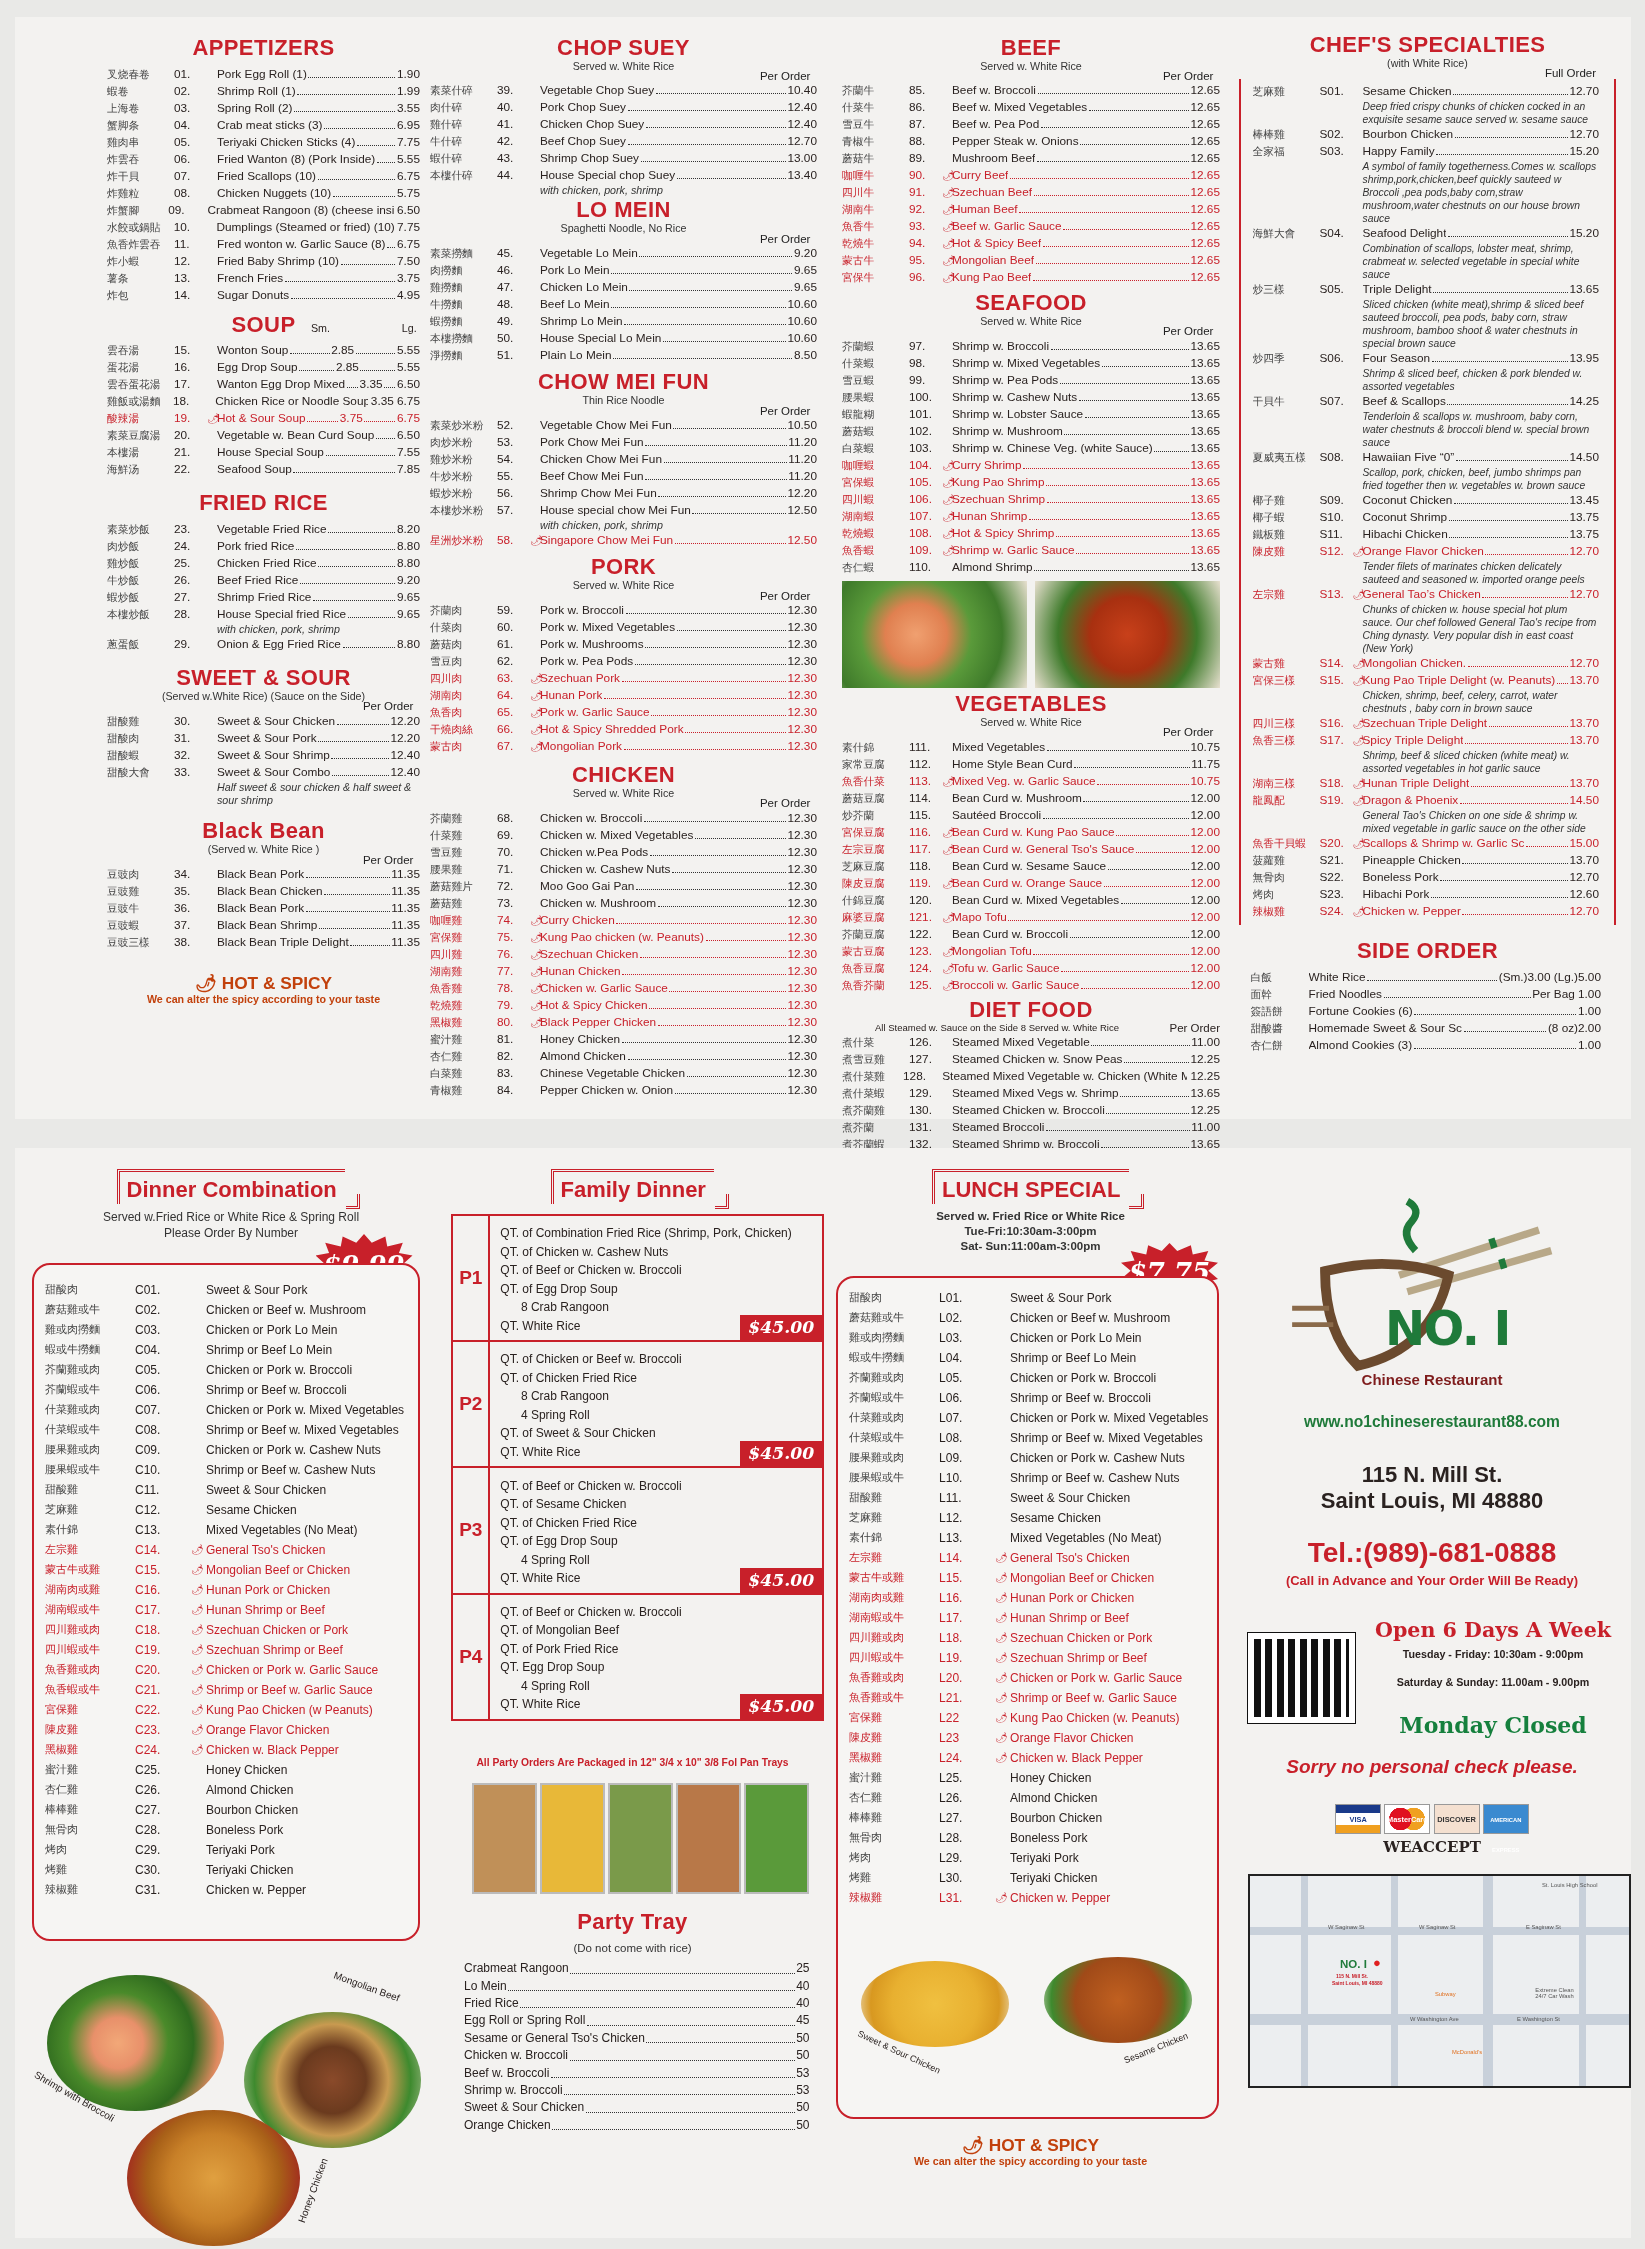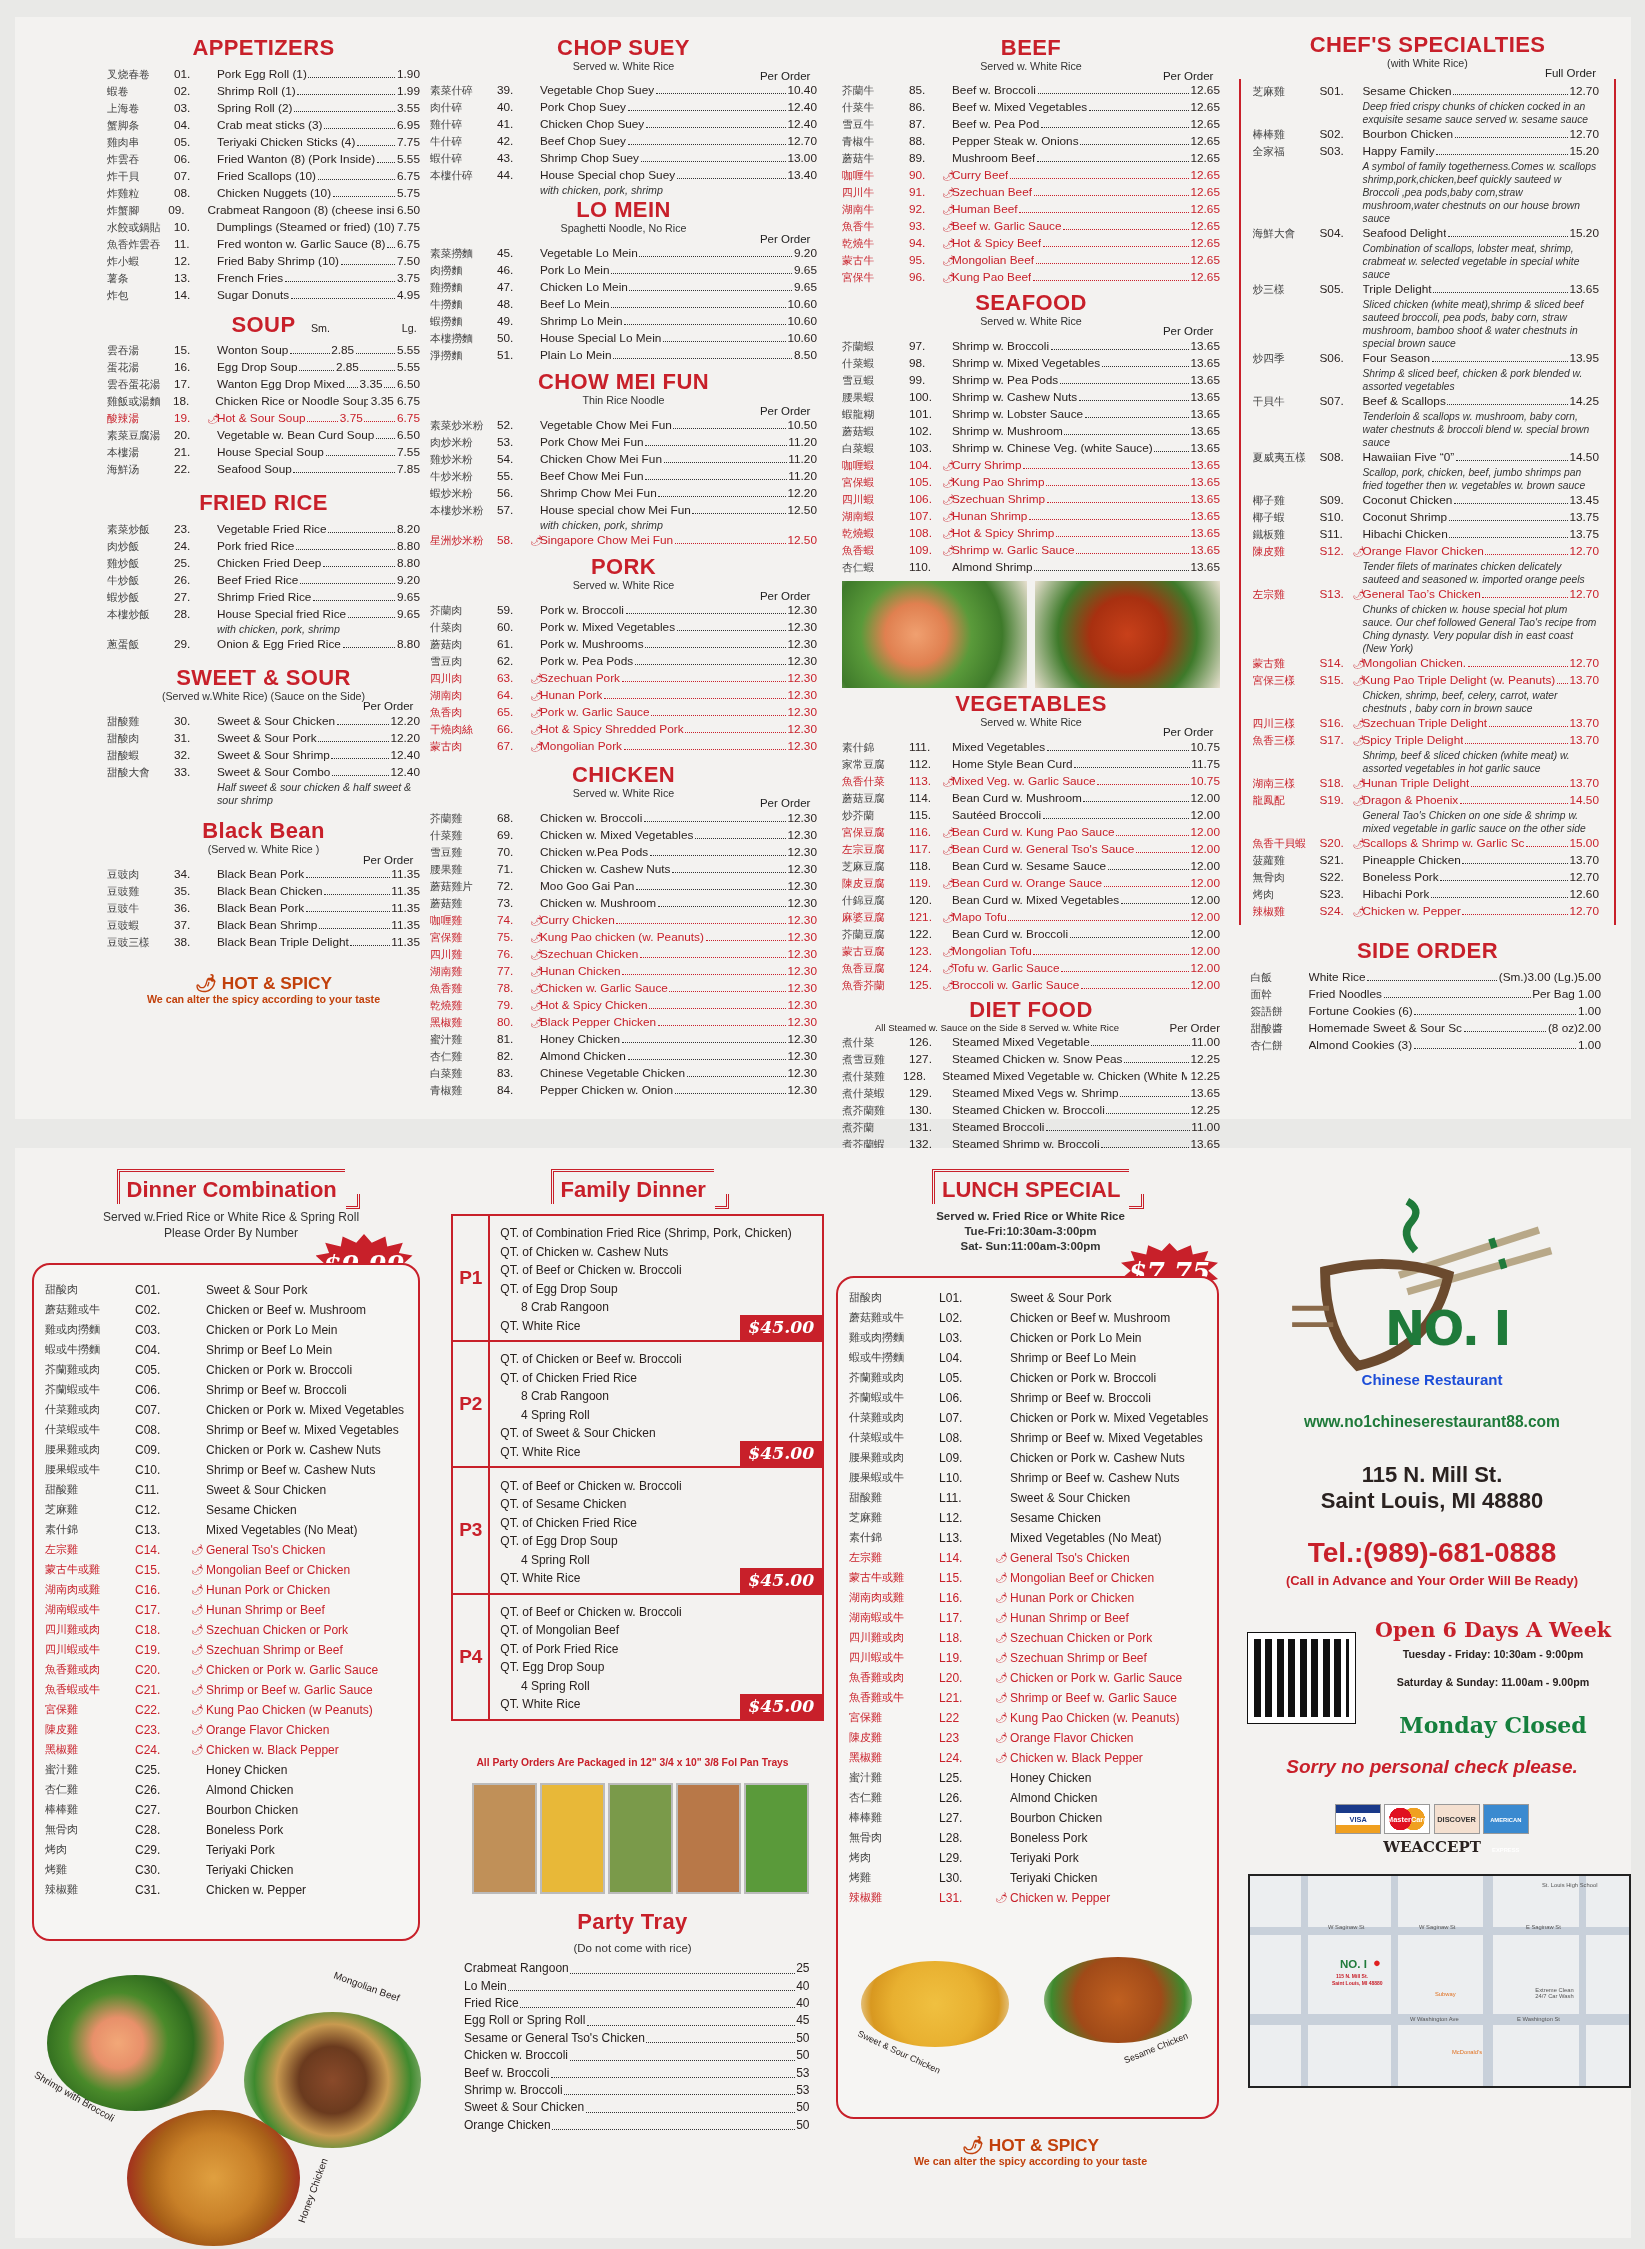--- a/index.html
+++ b/index.html
@@ -271,21 +271,21 @@
           <span class="no">24.</span>
           <span class="pep"></span>
           <span class="nm">Pork fried Rice</span>
           <span class="dots"></span>
           <span class="pr">8.80</span>
         </div>
         <div class="row">
           <span class="zh">雞炒飯</span>
           <span class="no">25.</span>
           <span class="pep"></span>
-          <span class="nm">Chicken Fried Deep</span>
+          <span class="nm">Chicken Fried Rice</span>
           <span class="dots"></span>
           <span class="pr">8.80</span>
         </div>
         <div class="row">
           <span class="zh">牛炒飯</span>
           <span class="no">26.</span>
           <span class="pep"></span>
           <span class="nm">Beef Fried Rice</span>
           <span class="dots"></span>
           <span class="pr">9.20</span>
@@ -2016,21 +2016,21 @@
         <line x1="130" y1="100" x2="300" y2="45" stroke="#b8a888" stroke-width="9"></line>
         <line x1="140" y1="120" x2="315" y2="70" stroke="#b8a888" stroke-width="9"></line>
         <rect x="240" y="55" width="8" height="12" fill="#1f7a3a" transform="rotate(-18 244 61)"></rect>
         <rect x="252" y="80" width="8" height="12" fill="#1f7a3a" transform="rotate(-16 256 86)"></rect>
         <path d="M40 95 q80 -20 150 5 q-20 90 -110 110 q-40 -40 -40 -115z" fill="none" stroke="#6b4a2e" stroke-width="12"></path>
         <line x1="0" y1="140" x2="45" y2="140" stroke="#8a6a4a" stroke-width="6"></line>
         <line x1="0" y1="160" x2="50" y2="160" stroke="#8a6a4a" stroke-width="6"></line>
       </svg>
       <div style="position:absolute;left:152px;top:107px;color:#1f7a3a;font-weight:bold;font-size:48px;font-family:'DejaVu Sans',sans-serif;letter-spacing:-1.6px">NO. I</div>
     </div>
-    <div style="color:#1d4ed8;font-weight:bold;font-size:15px;margin-top:-6.6px">Chinese Restaurant</div>
+    <div style="color:#7f1d1d;font-weight:bold;font-size:15px;margin-top:-6.6px">Chinese Restaurant</div>
     <div style="color:#1f7a3a;font-weight:bold;font-size:15.6px;margin-top:25px">www.no1chineserestaurant88.com</div>
     <div style="font-weight:bold;font-size:22px;margin-top:31px;line-height:26px">115 N. Mill St.</div>
     <div style="font-weight:bold;font-size:22px;line-height:26px">Saint Louis, MI 48880</div>
     <div style="color:#c8202a;font-weight:bold;font-size:28px;margin-top:23px">Tel.:(989)-681-0888</div>
     <div style="color:#c8202a;font-weight:bold;font-size:13px;margin-top:3.3px">(Call in Advance and Your Order Will Be Ready)</div>
     <div style="display:flex;align-items:center;margin:30px 0 0 15px;text-align:center">
       <div style="width:107px;height:90px;background:repeating-linear-gradient(90deg,#111 0 6.6px,#fff 6.6px 11.5px),#fff;border:6.6px solid #fff;outline:1.6px solid #111;background-blend-mode:normal"></div>
       <div style="flex:1">
         <div style="color:#c8202a;font-family:'DejaVu Serif',serif;font-weight:bold;font-size:20.6px">Open 6 Days A Week</div>
         <div style="font-weight:bold;font-size:10.7px;margin-top:6.6px">Tuesday - Friday: 10:30am - 9:00pm</div>

